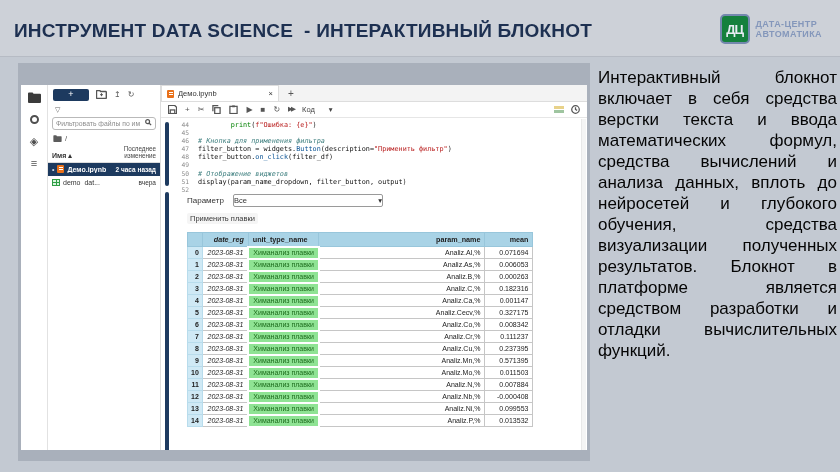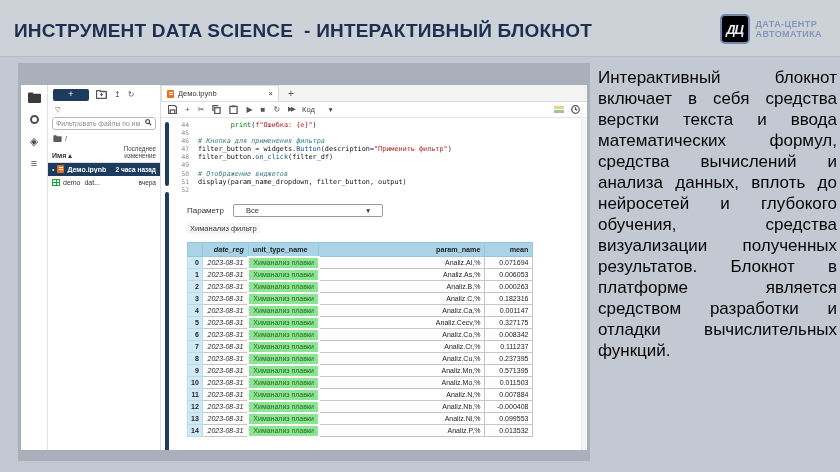--- a/index.html
+++ b/index.html
@@ -5,21 +5,21 @@
   * { margin:0; padding:0; box-sizing:border-box; }
   html,body { width:840px; height:472px; overflow:hidden; }
   body { font-family:"Liberation Sans", sans-serif; background:#cdd1d8; }
 
   .slide { position:relative; width:840px; height:472px; background:#cdd1d8; }
 
   
   .hdr { position:relative; height:56px; padding:14px 16px 0 14px; display:flex; justify-content:space-between; align-items:flex-start; }
   .hdr h1 { font-size:19px; font-weight:bold; color:#1d3051; letter-spacing:.2px; white-space:pre; margin-top:6px; }
   .logo { display:flex; align-items:center; gap:6px; margin-right:2px; }
-  .logo-mark { width:30px; height:30px; background:#000000; border-radius:5px; display:flex; align-items:center; justify-content:center; color:#e8ecf4; font-weight:bold; font-style:italic; font-size:13px; letter-spacing:-1px; border:2px solid #74central; border:2px solid #7488ae; }
+  .logo-mark { width:30px; height:30px; background:#15803d; border-radius:5px; display:flex; align-items:center; justify-content:center; color:#e8ecf4; font-weight:bold; font-size:13px; letter-spacing:-1px; border:2px solid #74central; border:2px solid #7488ae; }
   .logo-text { color:#8497bb; font-size:9px; font-weight:bold; line-height:1.15; letter-spacing:.4px; }
 
   
   .content { position:relative; height:416px; background:#c3c9d2; border-top:1px solid #b6bbc4; }
 
   
   .window { position:absolute; left:18px; top:6px; width:572px; height:398px; background:#a9b0bb; padding:22px 3px 11px 3px; }
   .app { display:flex; width:100%; height:100%; background:#fff; overflow:hidden; font-family:"Liberation Sans", sans-serif; }
 
   
@@ -71,23 +71,23 @@
 
   .code { margin-top:3px; font-family:"DejaVu Sans Mono", monospace; font-size:6.8px; line-height:8.1px; white-space:pre; }
   .codeline { display:flex; }
   .lnum { width:16px; text-align:right; color:#8a8a8a; margin-right:9px; flex:none; font-size:6.3px; }
   .tok-pl { color:#111; }
   .tok-fn { color:#008000; }
   .tok-st { color:#ba2121; }
   .tok-cm { color:#408080; font-style:italic; }
   .tok-cl { color:#0b5394; }
 
-  .outputs { margin:10px 0 0 14px; }
+  .outputs { margin:0 0 0 14px; }
   .wrow { display:flex; align-items:center; gap:9px; font-size:8px; color:#333; }
-  .wselect { width:150px; height:13px; border:1px solid #9a9a9a; border-radius:2px; background:#fff; display:flex; align-items:center; justify-content:space-between; padding:0 12px; font-size:7.5px; }
+  .wselect { width:150px; height:13px; border:1px solid #9a9a9a; border-radius:2px; background:#fff; display:flex; align-items:center; justify-content:space-between; padding:0 0; font-size:7.5px; }
   .applybtn { display:inline-block; margin-top:6px; font-size:7.5px; color:#3a3a3a; background:#f5f5f5; border-radius:2px; padding:1px 3px; }
 
   table.df { border-collapse:collapse; margin-top:7px; font-size:7px; color:#222; }
   table.df th { background:#a9d3e6; border:1px solid #98c6db; font-weight:bold; padding:2px 4px; font-size:7.2px; }
   table.df td { border:1px solid #c6c6c6; background:#fff; padding:1.5px 4px; height:11px; }
   table.df td.idx { background:#cfe9f5; border-color:#b8dcec; font-weight:bold; text-align:right; padding:1.5px 3px; }
   table.df td.unit { background:#8fe394; color:#1c6b1c; border:2px solid #ffffff; }
   .al-r { text-align:right; } .al-l { text-align:left; }
   .c-date { min-width:46px;font-style:italic; } .c-unit { min-width:64px; } .c-param { min-width:166px; } .c-mean { min-width:48px; }
 
@@ -241,21 +241,21 @@
             <div class="code" id="code-lines"><div class="codeline"><span class="lnum">44</span><span><span class="tok-pl">        </span><span class="tok-fn">print</span><span class="tok-pl">(</span><span class="tok-st">f"Ошибка: {e}"</span><span class="tok-pl">)</span></span></div><div class="codeline"><span class="lnum">45</span><span></span></div><div class="codeline"><span class="lnum">46</span><span><span class="tok-cm"># Кнопка для применения фильтра</span></span></div><div class="codeline"><span class="lnum">47</span><span><span class="tok-pl">filter_button = widgets.</span><span class="tok-cl">Button</span><span class="tok-pl">(description=</span><span class="tok-st">"Применить фильтр"</span><span class="tok-pl">)</span></span></div><div class="codeline"><span class="lnum">48</span><span><span class="tok-pl">filter_button.</span><span class="tok-cl">on_click</span><span class="tok-pl">(filter_df)</span></span></div><div class="codeline"><span class="lnum">49</span><span></span></div><div class="codeline"><span class="lnum">50</span><span><span class="tok-cm"># Отображение виджетов</span></span></div><div class="codeline"><span class="lnum">51</span><span><span class="tok-pl">display</span><span class="tok-pl">(param_name_dropdown, filter_button, output)</span></span></div><div class="codeline"><span class="lnum">52</span><span></span></div></div>
 
             <div class="outputs">
               <div class="wrow">
                 <span>Параметр</span>
                 <span class="wselect">
                   <span>Все</span>
                   <span>▾</span>
                 </span>
               </div>
-              <span class="applybtn">Химанализ фильтр</span>
+              <span class="applybtn">Применить плавки</span>
 
               <table class="df">
                 <thead>
                     <tr id="df-head">
                       <th class="idx"></th>
                       <th class="al-r c-date">date_reg</th>
                       <th class="al-l c-unit">unit_type_name</th>
                       <th class="al-r c-param">param_name</th>
                       <th class="al-r c-mean">mean</th>
                     </tr>

